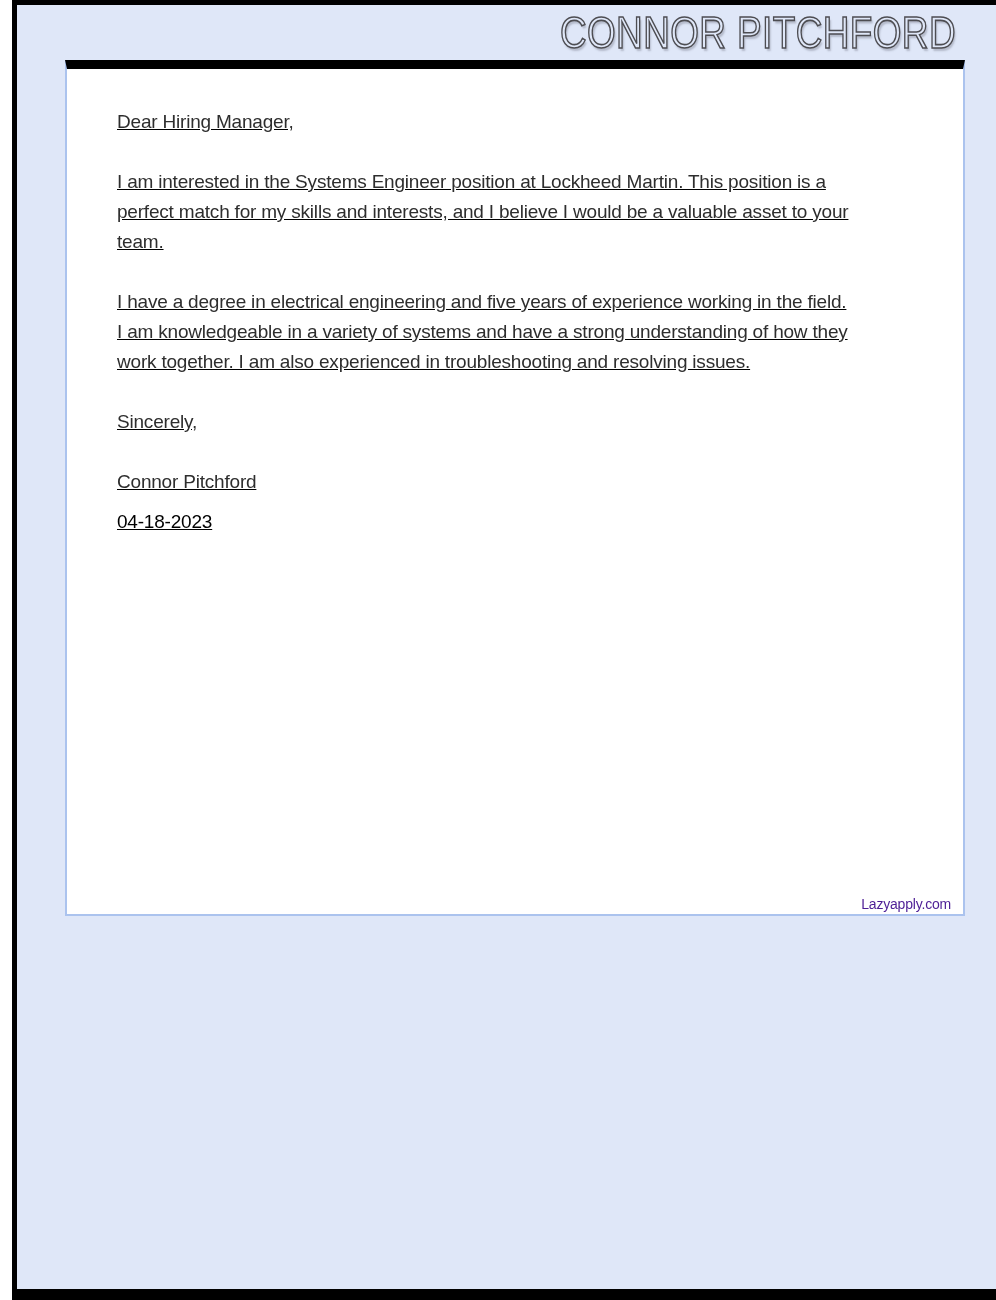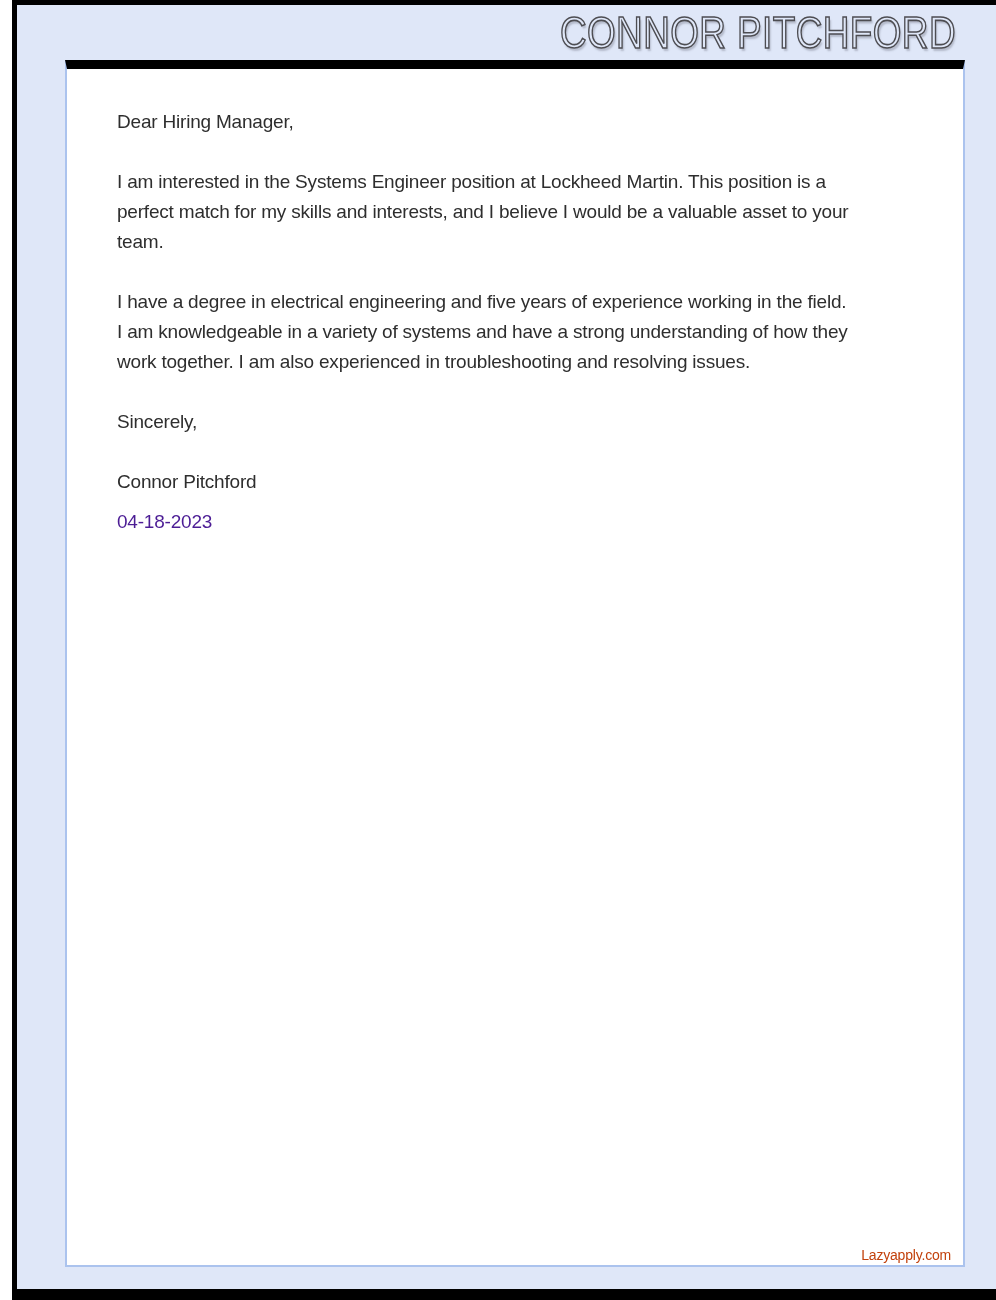--- a/index.html
+++ b/index.html
@@ -37,45 +37,46 @@
     transform: scaleX(0.82);
     transform-origin: bottom right;
     white-space: nowrap;
   }
 
   .letter {
     position: absolute;
     left: 48px;
     top: 55px;
     width: 900px;
-    height: 1207px;
+    height: 856px;
     background: #ffffff;
     border: 2px solid #abc3ee;
     border-top: 9px solid #000000;
+    text-decoration: underline;
   }
 
   .letter-body {
     padding: 38px 46px 0 50px;
     font-size: 19px;
     line-height: 30px;
     letter-spacing: -0.2px;
     color: #2e2e2e;
   }
 
   .letter-body p { margin: 0 0 30px 0; white-space: pre-line; }
   .letter-body p.signature { margin-bottom: 10px; }
-  .date { color: #4c1d95; }
+  .date { color: #000000; }
 
   .brand {
     position: absolute;
     right: 12px;
     bottom: 2px;
     font-size: 14px;
     letter-spacing: -0.2px;
-    color: #c2410c;
+    color: #4c1d95;
   }
 </style>
 </head>
 <body>
 
 <div class="page">
 
   <div class="header">
     <div class="outline-name">CONNOR PITCHFORD</div>
   </div>

